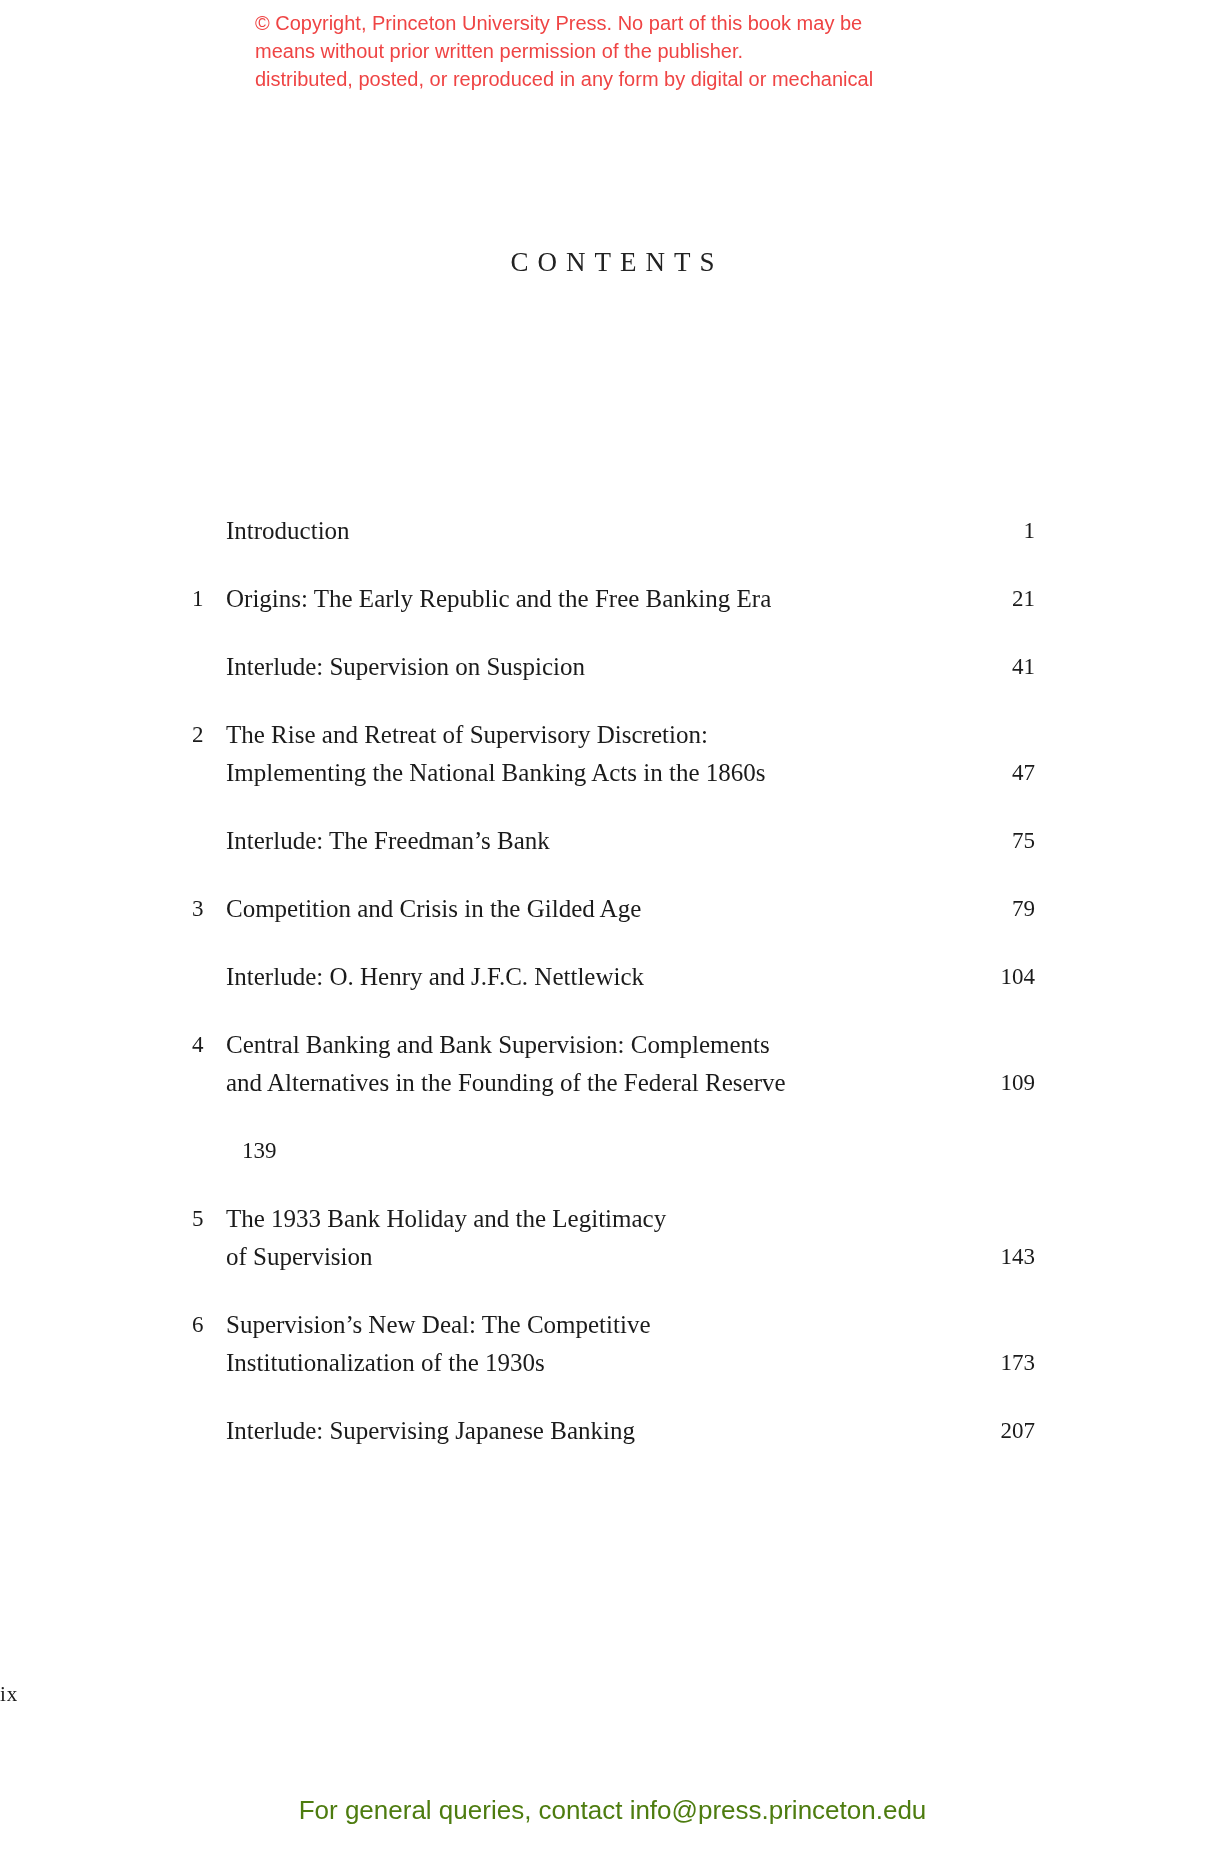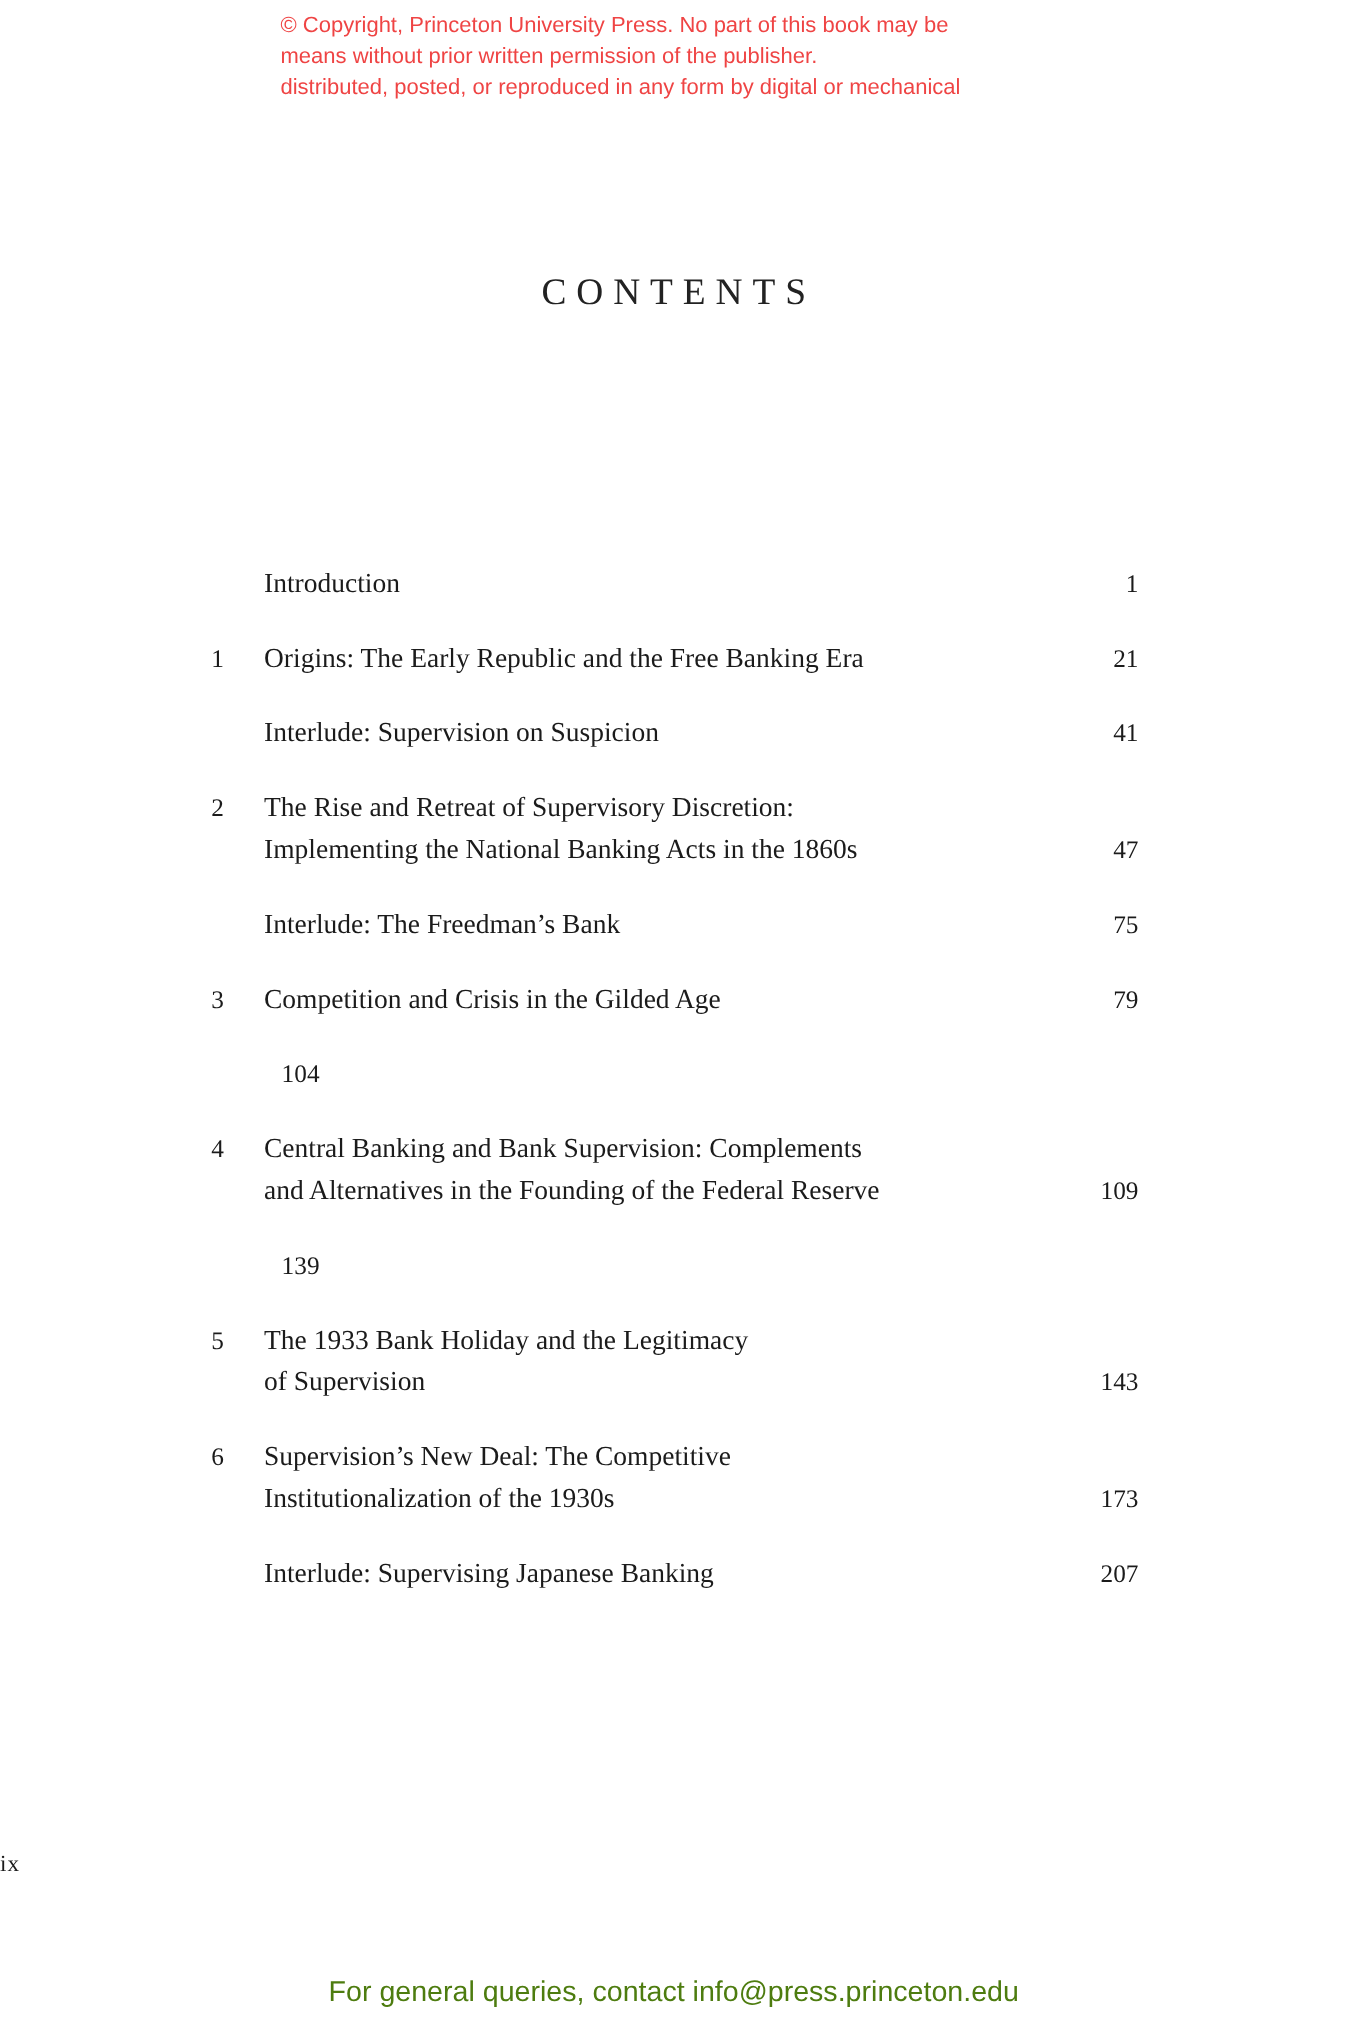--- a/index.html
+++ b/index.html
@@ -21,39 +21,38 @@
     line-height: 28px;
     color: #ef4444;
   }
   .contents-title {
     position: absolute;
     top: 247px;
     left: 0;
     width: 100%;
     text-align: center;
     margin: 0;
-    font-size: 34px;
+    font-size: 27px;
     font-weight: 400;
     letter-spacing: 9px;
     text-indent: 9px;
     color: #222222;
   }
   .toc {
     position: absolute;
     left: 190px;
     top: 512px;
     width: 845px;
   }
   .toc-entry {
     display: flex;
     align-items: flex-end;
     margin-bottom: 30px;
     font-size: 25px;
     line-height: 38px;
-    gap: 14px;
   }
   .toc-entry .num {
     align-self: flex-start;
     flex: none;
     width: 34px;
     padding-left: 2px;
     font-size: 23px;
   }
   .toc-entry .title {
     flex: 1 1 auto;
@@ -122,20 +121,21 @@
         <span class="title">Interlude: The Freedman’s Bank</span>
         <span class="pg">75</span>
       </div>
       <div class="toc-entry">
         <span class="num">3</span>
         <span class="title">Competition and Crisis in the Gilded Age</span>
         <span class="pg">79</span>
       </div>
       <div class="toc-entry">
         <span class="num"></span>
+        <span class="title">Interlude: O. Henry and J.F.C. Nettlewick</span>
         <span class="pg">104</span>
       </div>
       <div class="toc-entry">
         <span class="num">4</span>
         <span class="title">Central Banking and Bank Supervision: Complements<br>and Alternatives in the Founding of the Federal Reserve</span>
         <span class="pg">109</span>
       </div>
       <div class="toc-entry">
         <span class="num"></span>
         <span class="pg">139</span>

